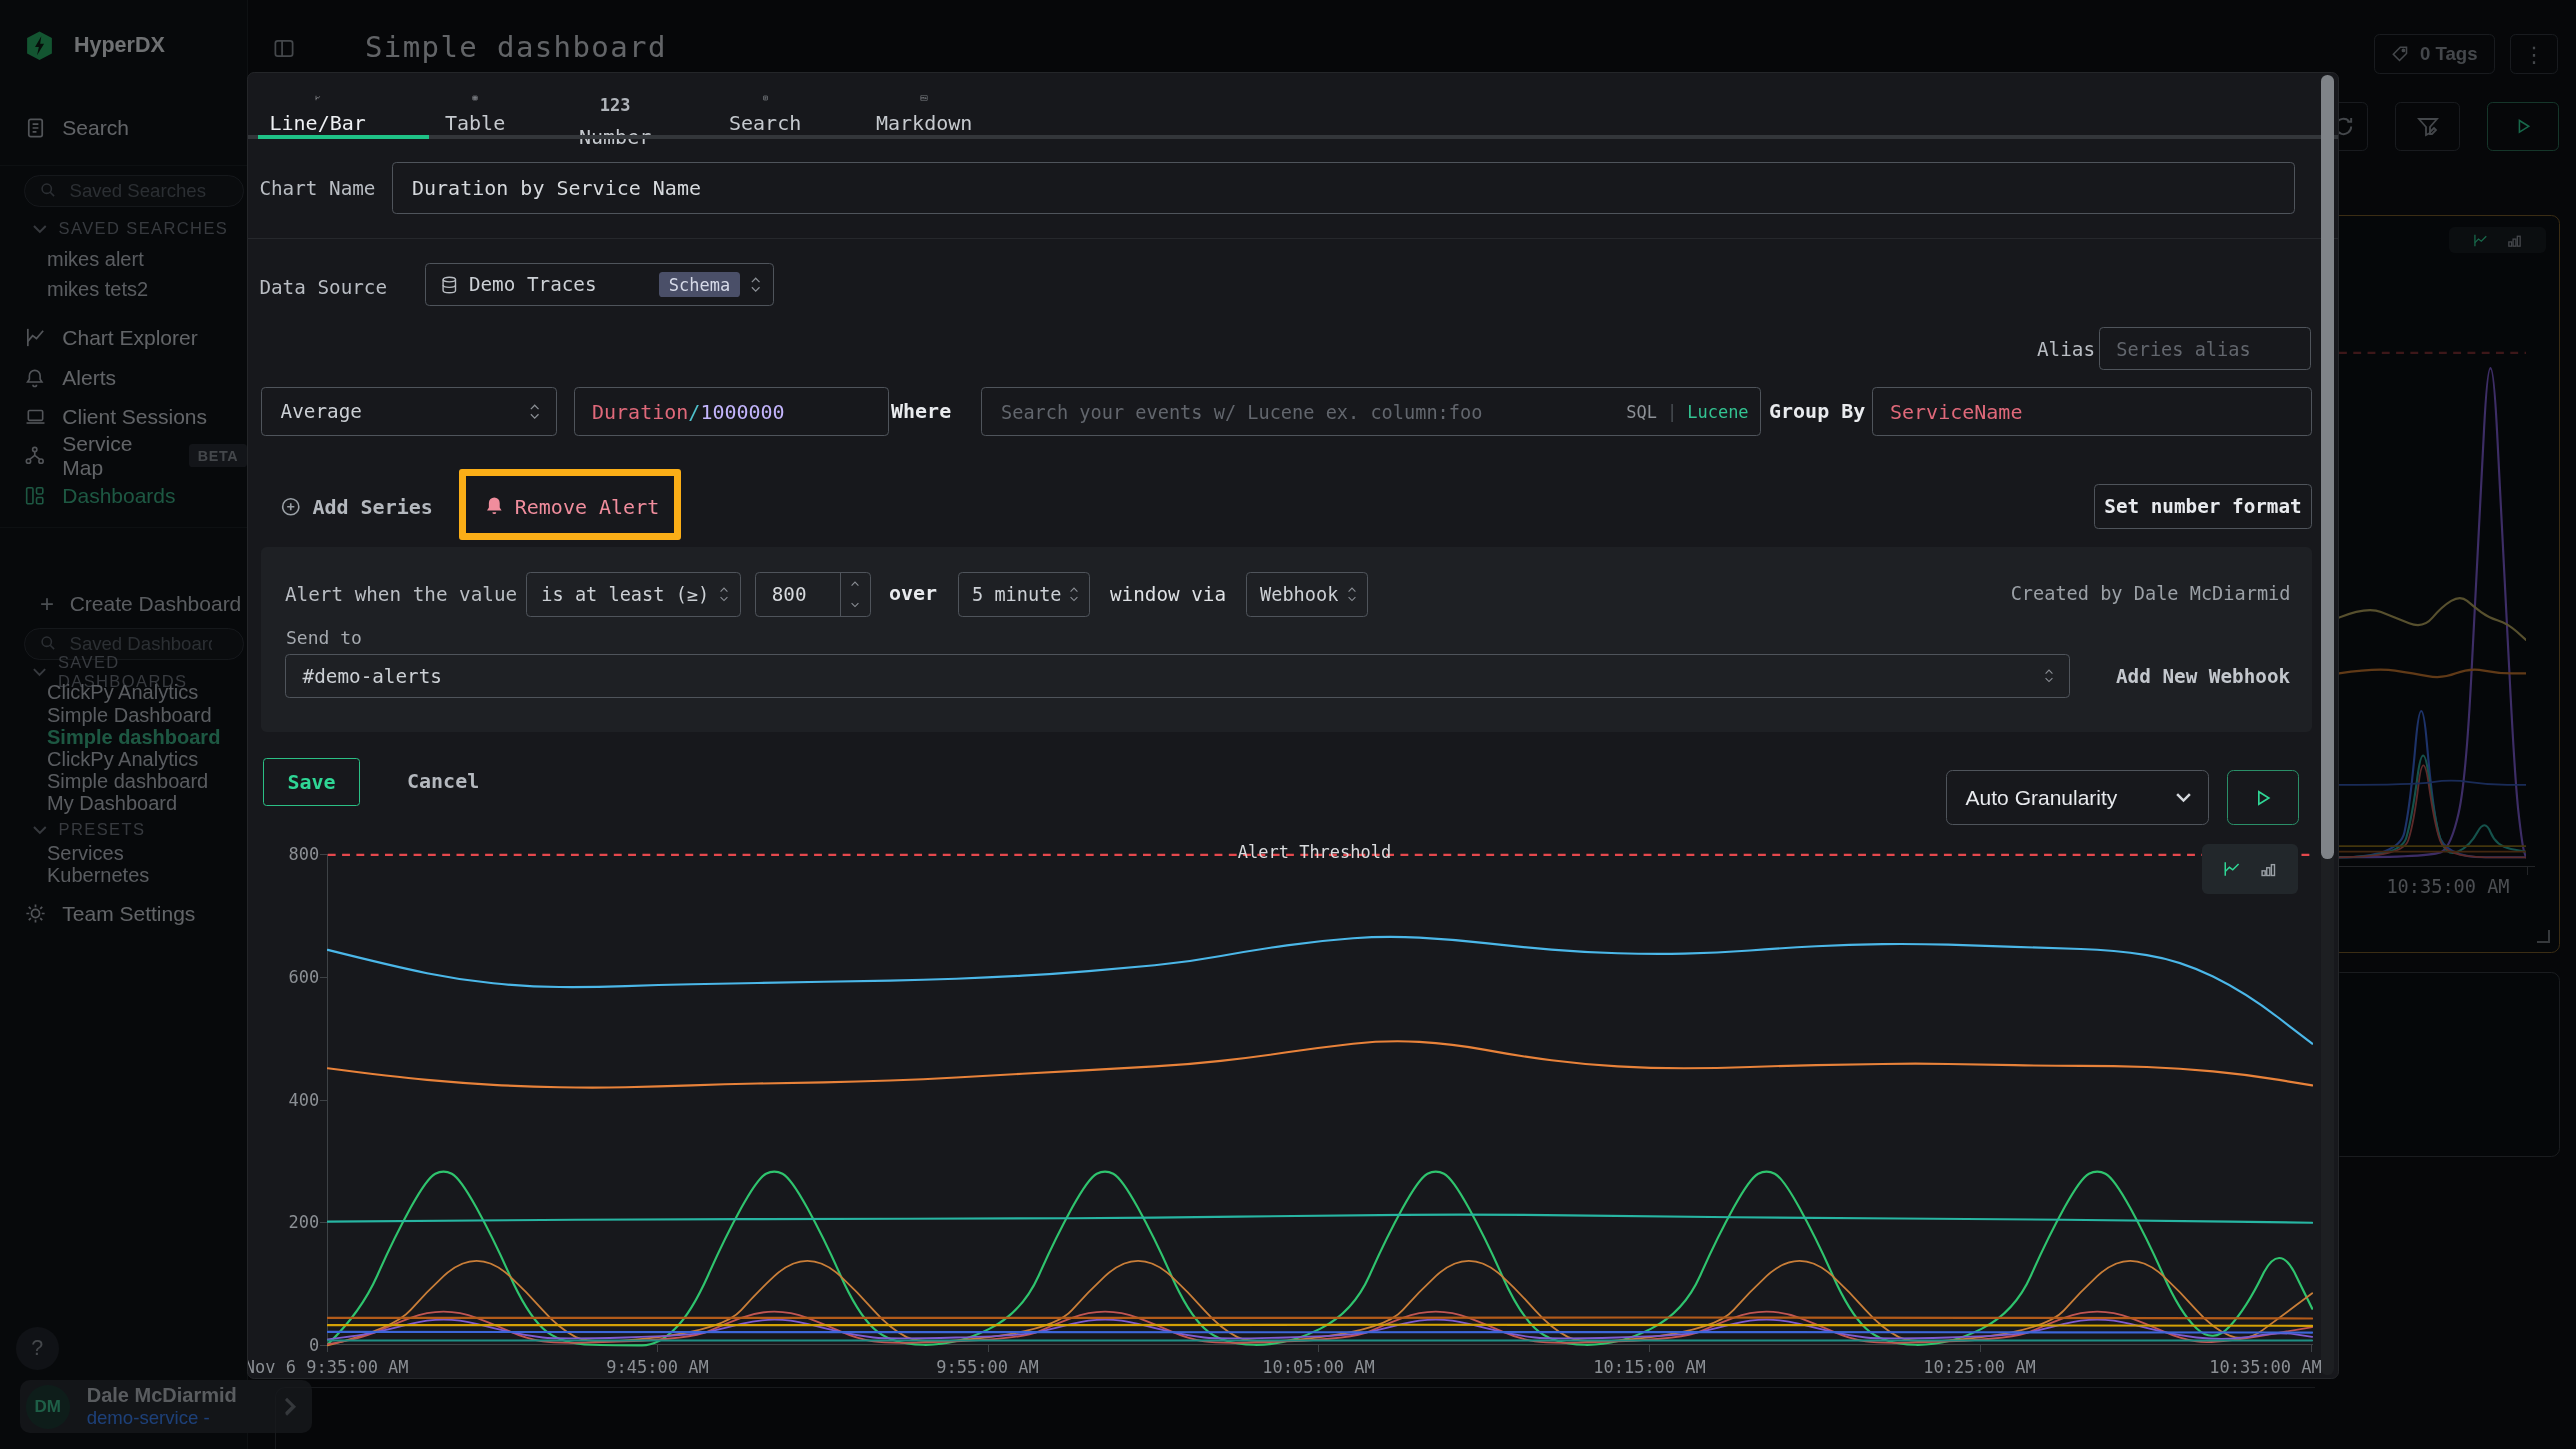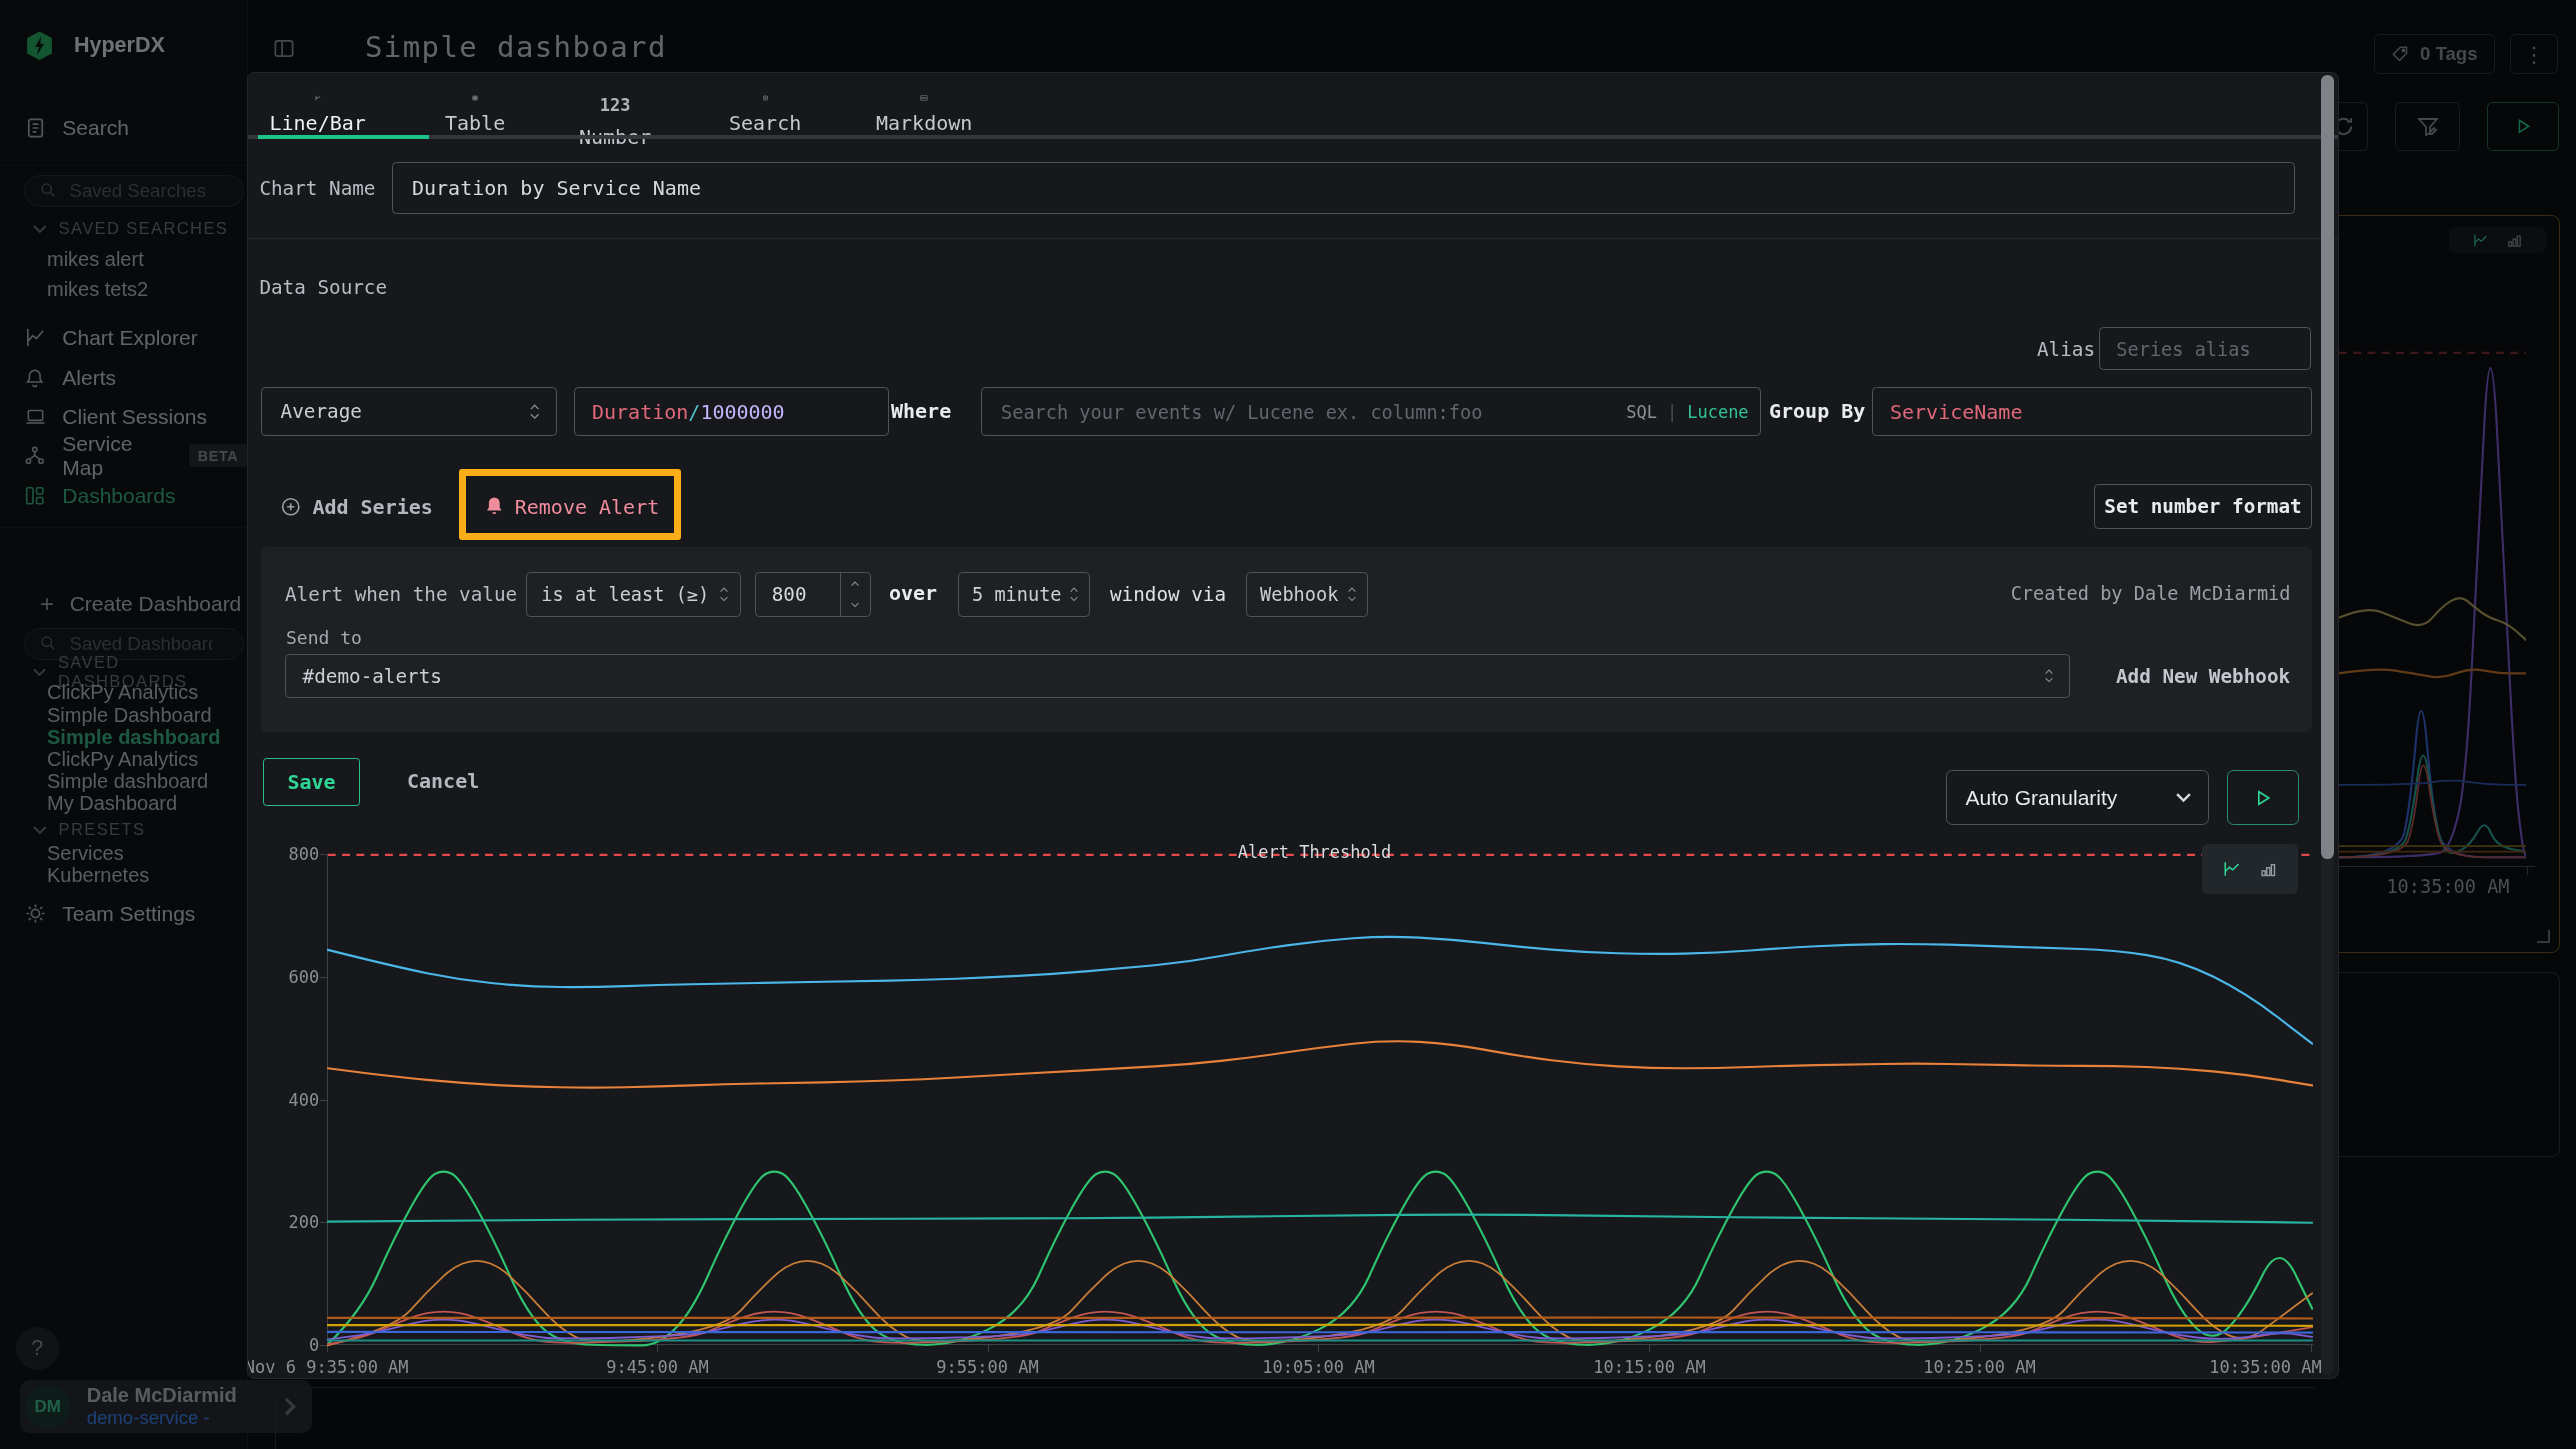--- a/index.html
+++ b/index.html
@@ -354,20 +354,37 @@
     <div class="abs" style="left:10px;top:62px;width:171px;height:3.6px;background:#1fc287;"></div>
 
     <div class="abs field-label" style="left:11.4px;top:104px;">Chart Name</div>
     <div class="inp abs" style="left:144px;top:89px;width:1903px;height:52px;padding:0 17px;">
       <input value="Duration by Service Name" style="">
     </div>
 
     <div class="abs" style="left:0;top:165px;width:2092px;height:1.4px;background:#26282c;"></div>
 
     <div class="abs field-label" style="left:11.4px;top:203px;">Data Source</div>
+    <div class="inp abs" style="left:177px;top:190px;width:349px;height:43px;padding:0 11.4px 0 14.3px;gap:10px;">
+      <svg width="18.6" height="20" viewBox="0 0 24 24" fill="none" stroke="#b9bdc3" stroke-width="1.8">
+          <ellipse cx="12" cy="5" rx="8" ry="3"></ellipse>
+          <path d="M4 5v14c0 1.7 3.6 3 8 3s8-1.3 8-3V5"></path>
+          <path d="M4 12c0 1.7 3.6 3 8 3s8-1.3 8-3"></path>
+        </svg>
+      <span style="font-size:19.3px;color:#ccd0d5;">Demo Traces</span>
+      <span class="badge" style="margin-left:auto;">Schema</span>
+      <span class="chev-stack">
+        <svg width="11.4" height="6.4" viewBox="0 0 16 10" fill="none" stroke="#8a8e94" stroke-width="2">
+            <path d="m2 8 6-6 6 6"></path>
+          </svg>
+        <svg width="11.4" height="6.4" viewBox="0 0 16 10" fill="none" stroke="#8a8e94" stroke-width="2">
+            <path d="m2 2 6 6 6-6"></path>
+          </svg>
+      </span>
+    </div>
 
     <div class="abs field-label" style="left:1789px;top:265px;">Alias</div>
     <div class="inp abs" style="left:1851px;top:254px;width:212px;height:43px;padding:0 14.3px;">
       <input placeholder="Series alias" style="">
     </div>
 
     <div class="inp abs" style="left:13px;top:314px;width:296px;height:49px;padding:0 15.7px 0 18.6px;">
       <span style="font-size:19.3px;color:#ccd0d5;">Average</span>
       <span class="chev-stack" style="margin-left:auto;">
         <svg width="11.4" height="6.4" viewBox="0 0 16 10" fill="none" stroke="#8a8e94" stroke-width="2">

